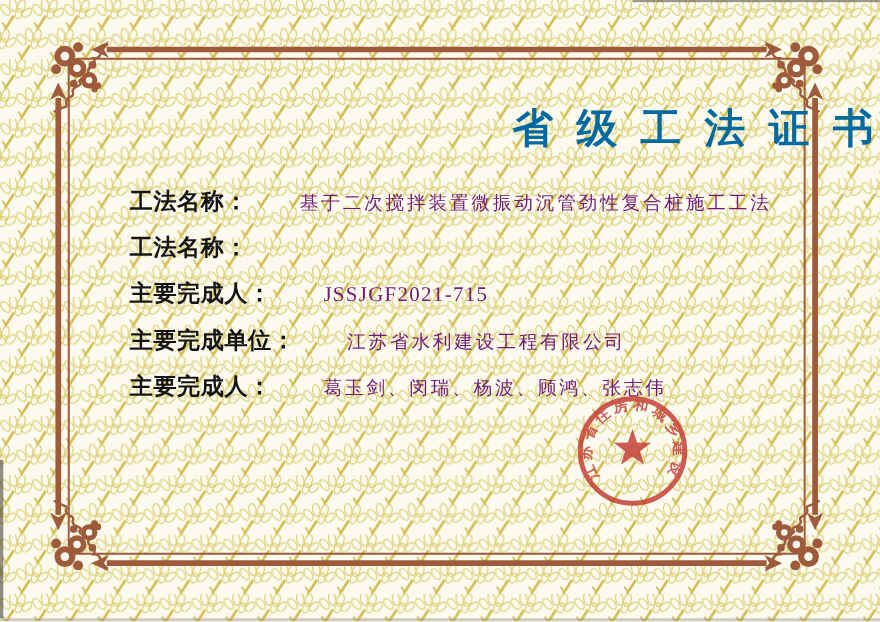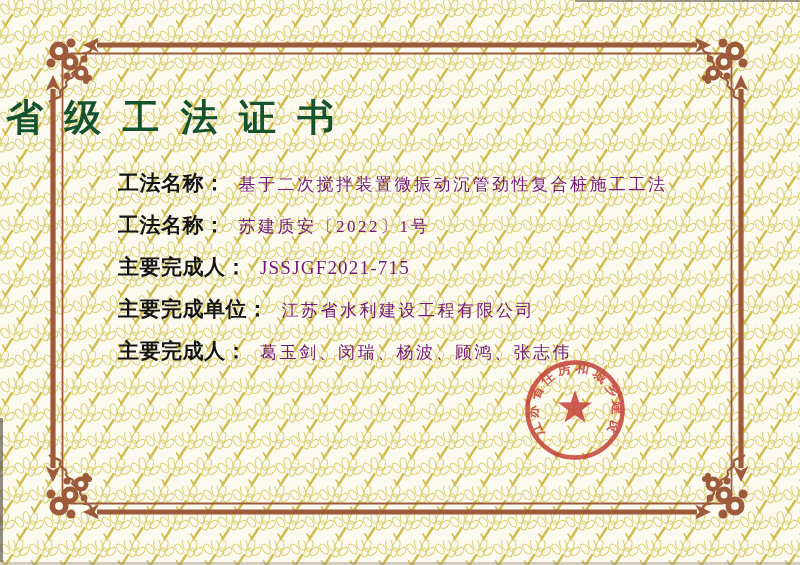--- a/index.html
+++ b/index.html
@@ -6,28 +6,28 @@
   .page{
     position:relative;
     width:800px;height:565px;
     overflow:hidden;
     background:#fcfaee;
     font-family:"Liberation Serif","DejaVu Serif",serif;
   }
   .bg-svg{position:absolute;left:0;top:0;}
   .cert-title{
     position:absolute;left:0;right:0;top:96px;
-    text-align:left;
-    font-size:37px;font-weight:bold;color:#14532d;
+    text-align:right;
+    font-size:37px;font-weight:bold;color:#0369a1;
     letter-spacing:6px;text-indent:6px;
     line-height:44px;
   }
   .field{
     position:absolute;left:118px;
-    display:flex;align-items:baseline;white-space:nowrap;
+    display:flex;align-items:baseline;white-space:nowrap;gap:34px;
   }
   .field .label{
     font-size:21px;font-weight:bold;color:#141414;
     letter-spacing:0.5px;margin-right:13px;
   }
   .field .value{
     font-size:17px;color:#701a75;letter-spacing:2.5px;
   }
   .field .value.latin{
     font-size:19px;letter-spacing:1.2px;
@@ -118,21 +118,20 @@
   </svg>
 
   <div class="cert-title">省 级 工 法 证 书</div>
 
   <div class="field f1">
     <span class="label">工法名称：</span>
     <span class="value">基于二次搅拌装置微振动沉管劲性复合桩施工工法</span>
   </div>
   <div class="field f2">
     <span class="label">工法名称：</span>
-    <span class="value">苏建质安〔2022〕1号</span>
   </div>
   <div class="field f3">
     <span class="label">主要完成人：</span>
     <span class="value latin">JSSJGF2021-715</span>
   </div>
   <div class="field f5">
     <span class="label">主要完成人：</span>
     <span class="value">葛玉剑、闵瑞、杨波、顾鸿、张志伟</span>
   </div>
   <div class="field f4">

